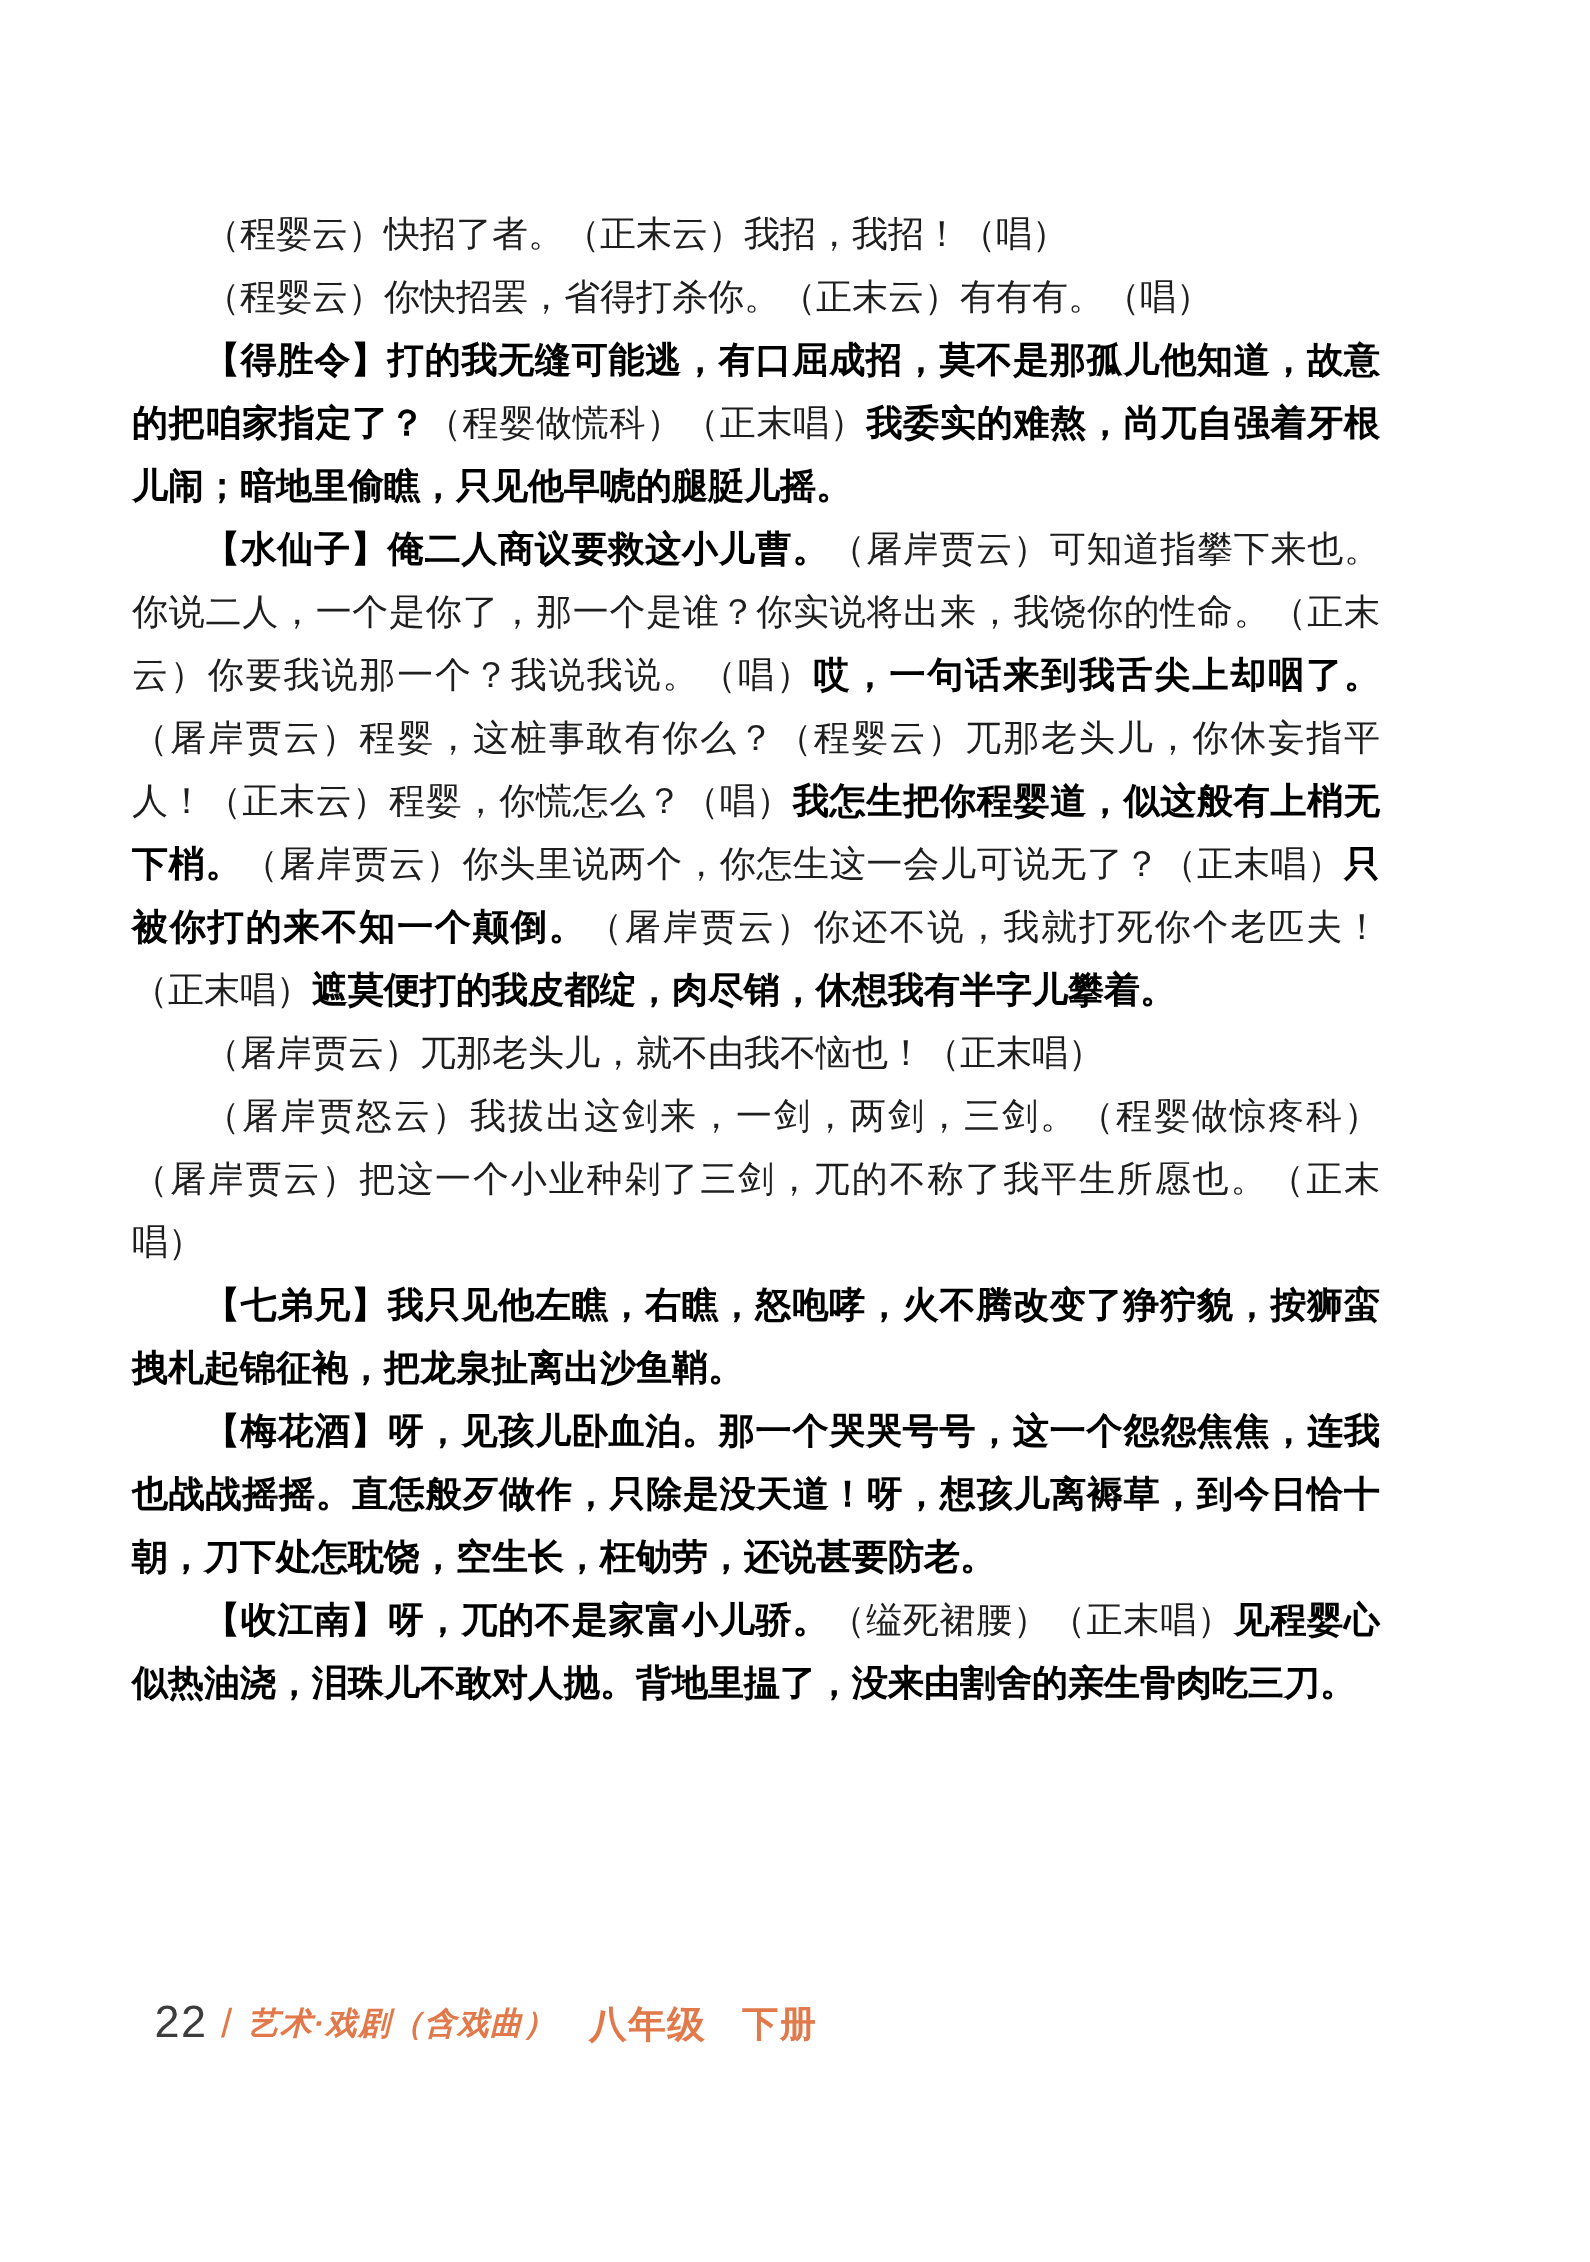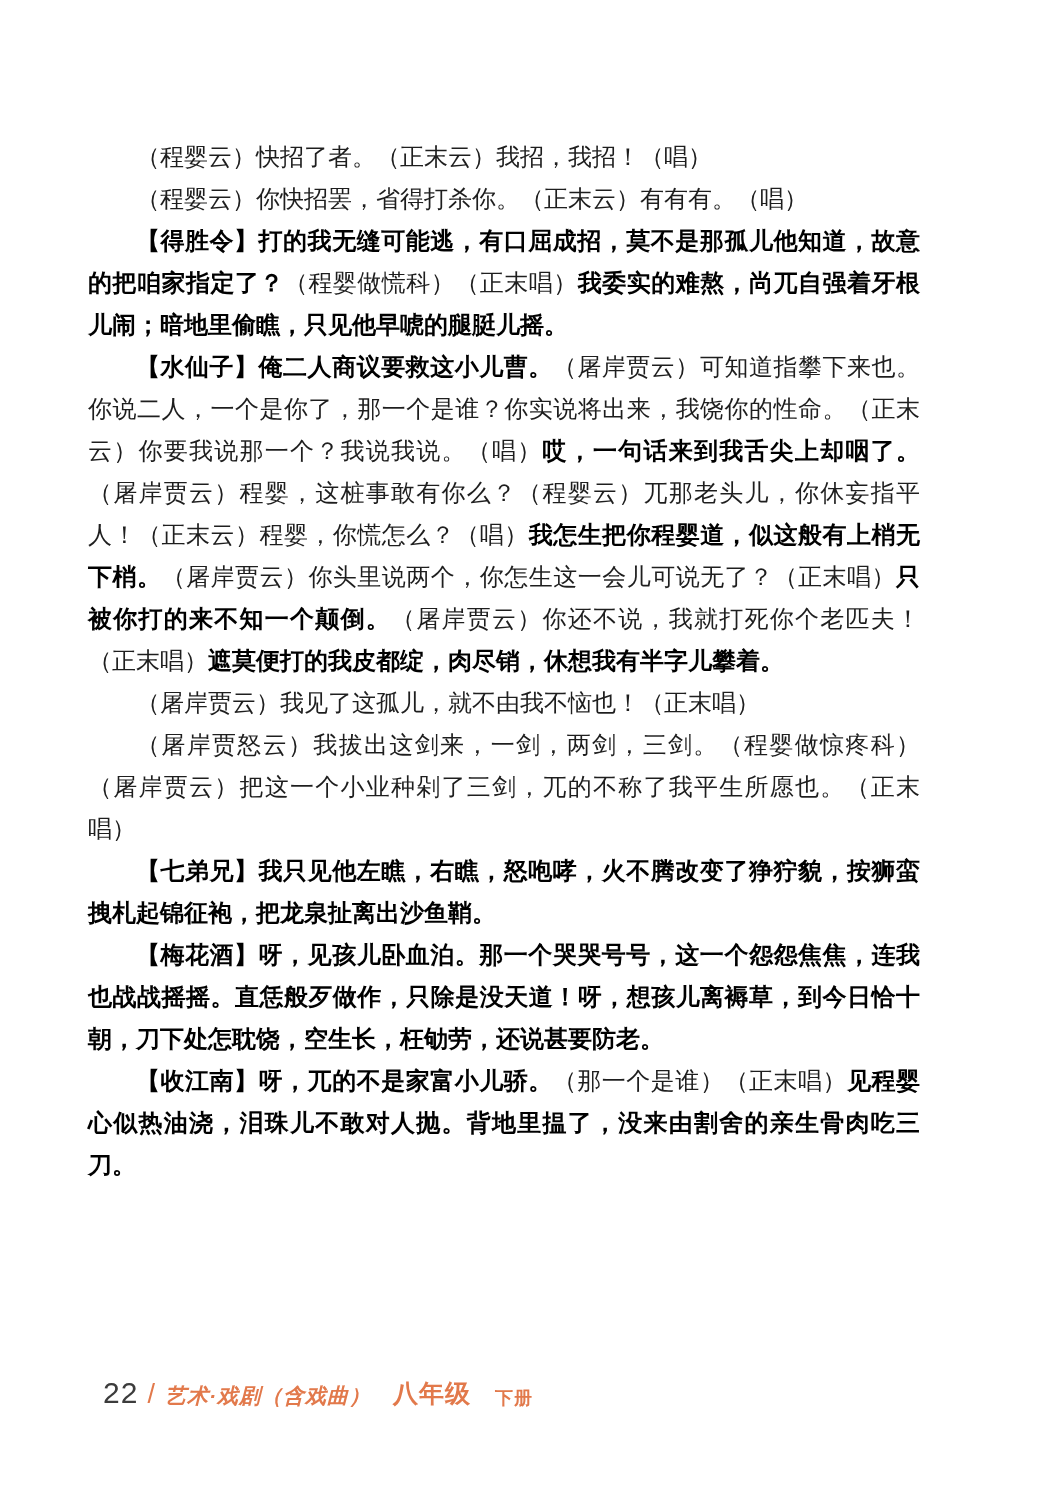--- a/index.html
+++ b/index.html
@@ -47,23 +47,23 @@
     color: var(--text-regular);
   }
   .seg-bold {
     font-family: "Liberation Sans", sans-serif;
     font-weight: 700;
     color: var(--text-bold);
   }
   .footer {
     position: absolute;
     left: 103px;
-    top: 1376px;
+    top: 1332px;
     display: flex;
-    align-items: flex-end;
+    align-items: center;
     white-space: nowrap;
   }
   .page-num {
     font-family: "Liberation Sans", sans-serif;
     font-size: 30px;
     font-weight: 400;
     color: var(--page-number-gray);
     letter-spacing: 1px;
   }
   .footer-slash {
@@ -84,42 +84,42 @@
   .grade-label {
     font-family: "Liberation Sans", sans-serif;
     font-size: 25px;
     font-weight: 700;
     color: var(--accent-orange);
     margin-left: 22px;
     letter-spacing: 1px;
   }
   .volume-label {
     font-family: "Liberation Sans", sans-serif;
-    font-size: 18px;
+    font-size: 24px;
     font-weight: 700;
     color: var(--accent-orange);
     margin-left: 24px;
     letter-spacing: 1px;
   }
 </style>
 </head>
 <body>
 
 <div class="page">
 
   <div class="text-block" id="script-text">
       <p class="para"><span class="seg-regular">（程婴云）快招了者。（正末云）我招，我招！（唱）</span></p>
       <p class="para"><span class="seg-regular">（程婴云）你快招罢，省得打杀你。（正末云）有有有。（唱）</span></p>
       <p class="para"><span class="seg-bold">【得胜令】打的我无缝可能逃，有口屈成招，莫不是那孤儿他知道，故意的把咱家指定了？</span><span class="seg-regular">（程婴做慌科）（正末唱）</span><span class="seg-bold">我委实的难熬，尚兀自强着牙根儿闹；暗地里偷瞧，只见他早唬的腿脡儿摇。</span></p>
       <p class="para"><span class="seg-bold">【水仙子】俺二人商议要救这小儿曹。</span><span class="seg-regular">（屠岸贾云）可知道指攀下来也。你说二人，一个是你了，那一个是谁？你实说将出来，我饶你的性命。（正末云）你要我说那一个？我说我说。（唱）</span><span class="seg-bold">哎，一句话来到我舌尖上却咽了。</span><span class="seg-regular">（屠岸贾云）程婴，这桩事敢有你么？（程婴云）兀那老头儿，你休妄指平人！（正末云）程婴，你慌怎么？（唱）</span><span class="seg-bold">我怎生把你程婴道，似这般有上梢无下梢。</span><span class="seg-regular">（屠岸贾云）你头里说两个，你怎生这一会儿可说无了？（正末唱）</span><span class="seg-bold">只被你打的来不知一个颠倒。</span><span class="seg-regular">（屠岸贾云）你还不说，我就打死你个老匹夫！（正末唱）</span><span class="seg-bold">遮莫便打的我皮都绽，肉尽销，休想我有半字儿攀着。</span></p>
-      <p class="para"><span class="seg-regular">（屠岸贾云）我见了这孤儿，就不由我不恼也！（正末唱）</span></p>
+      <p class="para"><span class="seg-regular">（屠岸贾云）兀那老头儿，就不由我不恼也！（正末唱）</span></p>
       <p class="para"><span class="seg-regular">（屠岸贾怒云）我拔出这剑来，一剑，两剑，三剑。（程婴做惊疼科）（屠岸贾云）把这一个小业种剁了三剑，兀的不称了我平生所愿也。（正末唱）</span></p>
       <p class="para"><span class="seg-bold">【七弟兄】我只见他左瞧，右瞧，怒咆哮，火不腾改变了狰狞貌，按狮蛮拽札起锦征袍，把龙泉扯离出沙鱼鞘。</span></p>
       <p class="para"><span class="seg-bold">【梅花酒】呀，见孩儿卧血泊。那一个哭哭号号，这一个怨怨焦焦，连我也战战摇摇。直恁般歹做作，只除是没天道！呀，想孩儿离褥草，到今日恰十朝，刀下处怎耽饶，空生长，枉劬劳，还说甚要防老。</span></p>
-      <p class="para"><span class="seg-bold">【收江南】呀，兀的不是家富小儿骄。</span><span class="seg-regular">（那一个是谁）（正末唱）</span><span class="seg-bold">见程婴心似热油浇，泪珠儿不敢对人抛。背地里揾了，没来由割舍的亲生骨肉吃三刀。</span></p>
+      <p class="para"><span class="seg-bold">【收江南】呀，兀的不是家富小儿骄。</span><span class="seg-regular">（缢死裙腰）（正末唱）</span><span class="seg-bold">见程婴心似热油浇，泪珠儿不敢对人抛。背地里揾了，没来由割舍的亲生骨肉吃三刀。</span></p>
     </div>
 
   <div class="footer">
     <span class="page-num">22</span>
     <span class="footer-slash">/</span>
     <span class="book-title">艺术·戏剧（含戏曲）</span>
     <span class="grade-label">八年级</span>
     <span class="volume-label">下册</span>
   </div>
 

